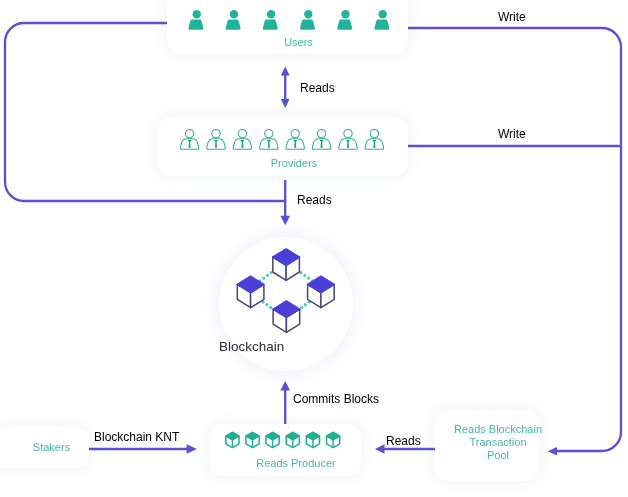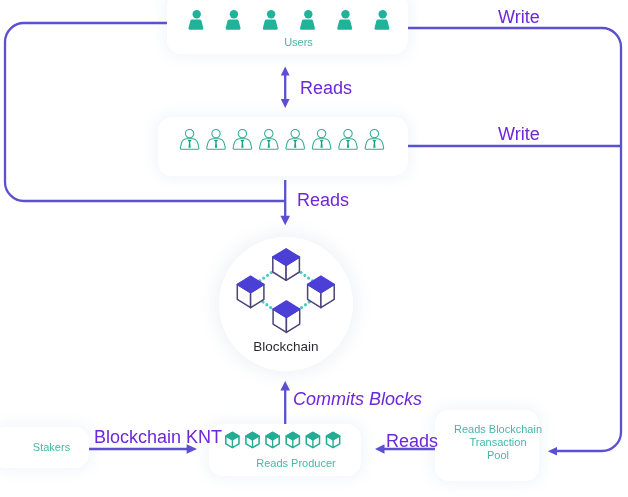--- a/index.html
+++ b/index.html
@@ -6,23 +6,23 @@
   body{width:628px;height:497px;position:relative;overflow:hidden;
        font-family:"Liberation Sans", sans-serif;
        -webkit-font-smoothing:antialiased;}
   .stage{position:absolute;left:0;top:0;width:628px;height:497px;background:#fff;}
   svg{position:absolute;left:0;top:0;overflow:visible;}
   .wires{width:628px;height:497px;}
   .card{position:absolute;background:#fff;border-radius:14px;
         box-shadow:0 0 13px 4px rgba(120,155,185,.085);}
   .cardlabel{position:absolute;left:11px;width:100%;text-align:center;
              color:#45b7a9;font-size:11px;line-height:15px;}
-  .edgelabel{position:absolute;color:#6d28d9;font-size:18px;
+  .edgelabel{position:absolute;color:#000000;font-size:12px;
              white-space:nowrap;line-height:14px;}
-  .bcname{position:absolute;left:0;width:100%;text-align:center;
+  .bcname{position:absolute;left:0;width:100%;
           color:#2b2b33;font-size:13.5px;}
 </style>
 </head>
 <body>
 
 <svg width="0" height="0" style="position:absolute" aria-hidden="true">
   <defs>
 
     <g id="userglyph">
       <circle cx="7" cy="14.2" r="4.2"></circle>
@@ -105,20 +105,21 @@
         <use href="#providerglyph" x="189.6" y="139.7"></use>
         <use href="#providerglyph" x="216.0" y="139.7"></use>
         <use href="#providerglyph" x="242.4" y="139.7"></use>
         <use href="#providerglyph" x="268.8" y="139.7"></use>
         <use href="#providerglyph" x="295.2" y="139.7"></use>
         <use href="#providerglyph" x="321.6" y="139.7"></use>
         <use href="#providerglyph" x="348.0" y="139.7"></use>
         <use href="#providerglyph" x="374.4" y="139.7"></use>
       </g>
     </svg>
+    <div class="cardlabel" style="top:39px;">Providers</div>
   </div>
 
   <div style="position:absolute;left:219px;top:237px;width:134px;height:134px;
               border-radius:50%;background:#fff;
               box-shadow:0 0 16px 5px rgba(120,140,190,.10);">
   </div>
   <svg width="628" height="497" viewBox="0 0 628 497" style="position:absolute;left:0;top:0;pointer-events:none;">
     <g stroke="#4ecbbb" stroke-width="3.1" stroke-linecap="round" stroke-dasharray="0.1 4.6" fill="none">
       <path d="M271.3,272.6 L257.5,282.6"></path>
       <path d="M301.0,272.6 L314.8,282.6"></path>
@@ -155,17 +156,17 @@
   <div class="card" style="left:435px;top:410px;width:104px;height:71px;">
     <div class="cardlabel" style="top:12px;">Reads Blockchain</div>
     <div class="cardlabel" style="top:38px;">Pool</div>
     <div class="cardlabel" style="top:25px;">Transaction</div>
   </div>
 
   <div class="edgelabel" style="left:498px;top:10px;">Write</div>
   <div class="edgelabel" style="left:498px;top:127px;">Write</div>
   <div class="edgelabel" style="left:300px;top:81px;">Reads</div>
   <div class="edgelabel" style="left:297px;top:193px;">Reads</div>
-  <div class="edgelabel" style="left:293px;top:392px;font-style:italic;">Commits Blocks</div>
+  <div class="edgelabel" style="left:293px;top:392px;">Commits Blocks</div>
   <div class="edgelabel" style="left:94px;top:430px;">Blockchain KNT</div>
   <div class="edgelabel" style="left:386px;top:434px;">Reads</div>
 
 </div>
 
 </body></html>

